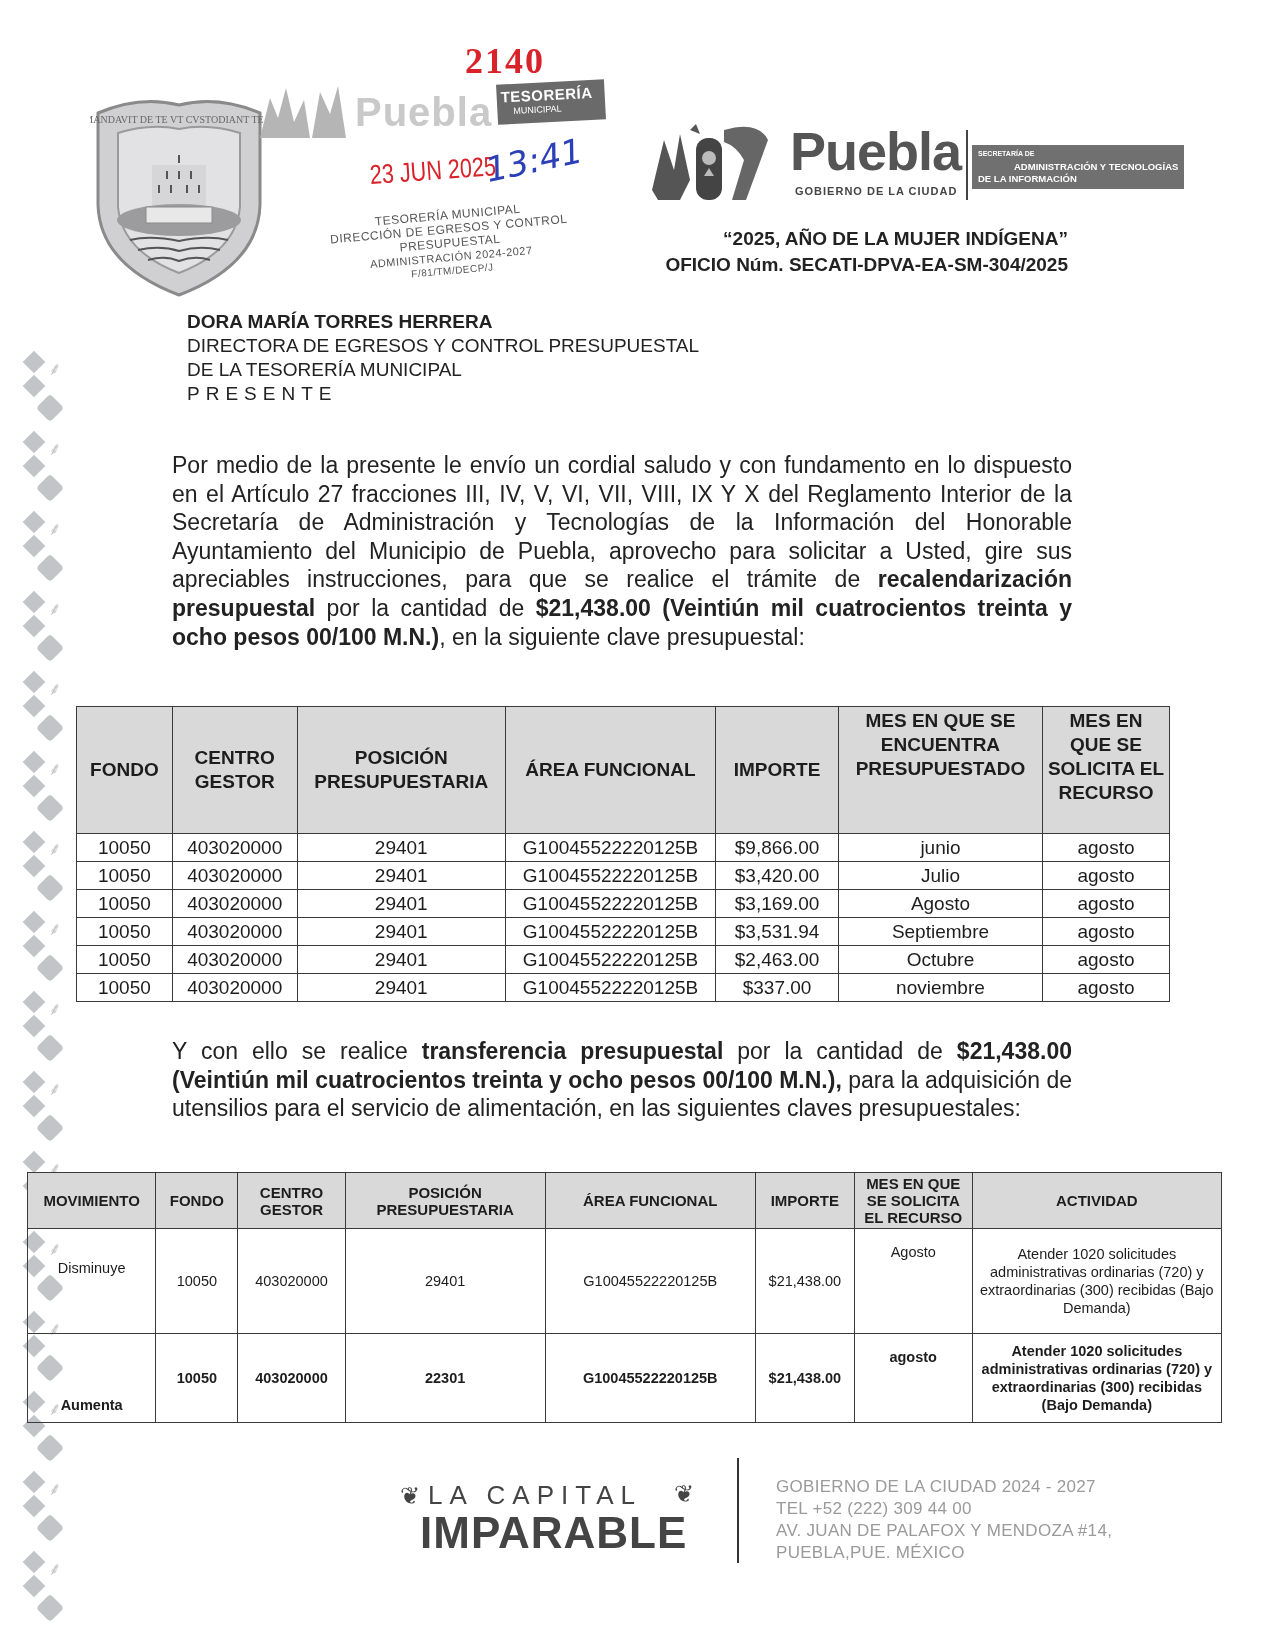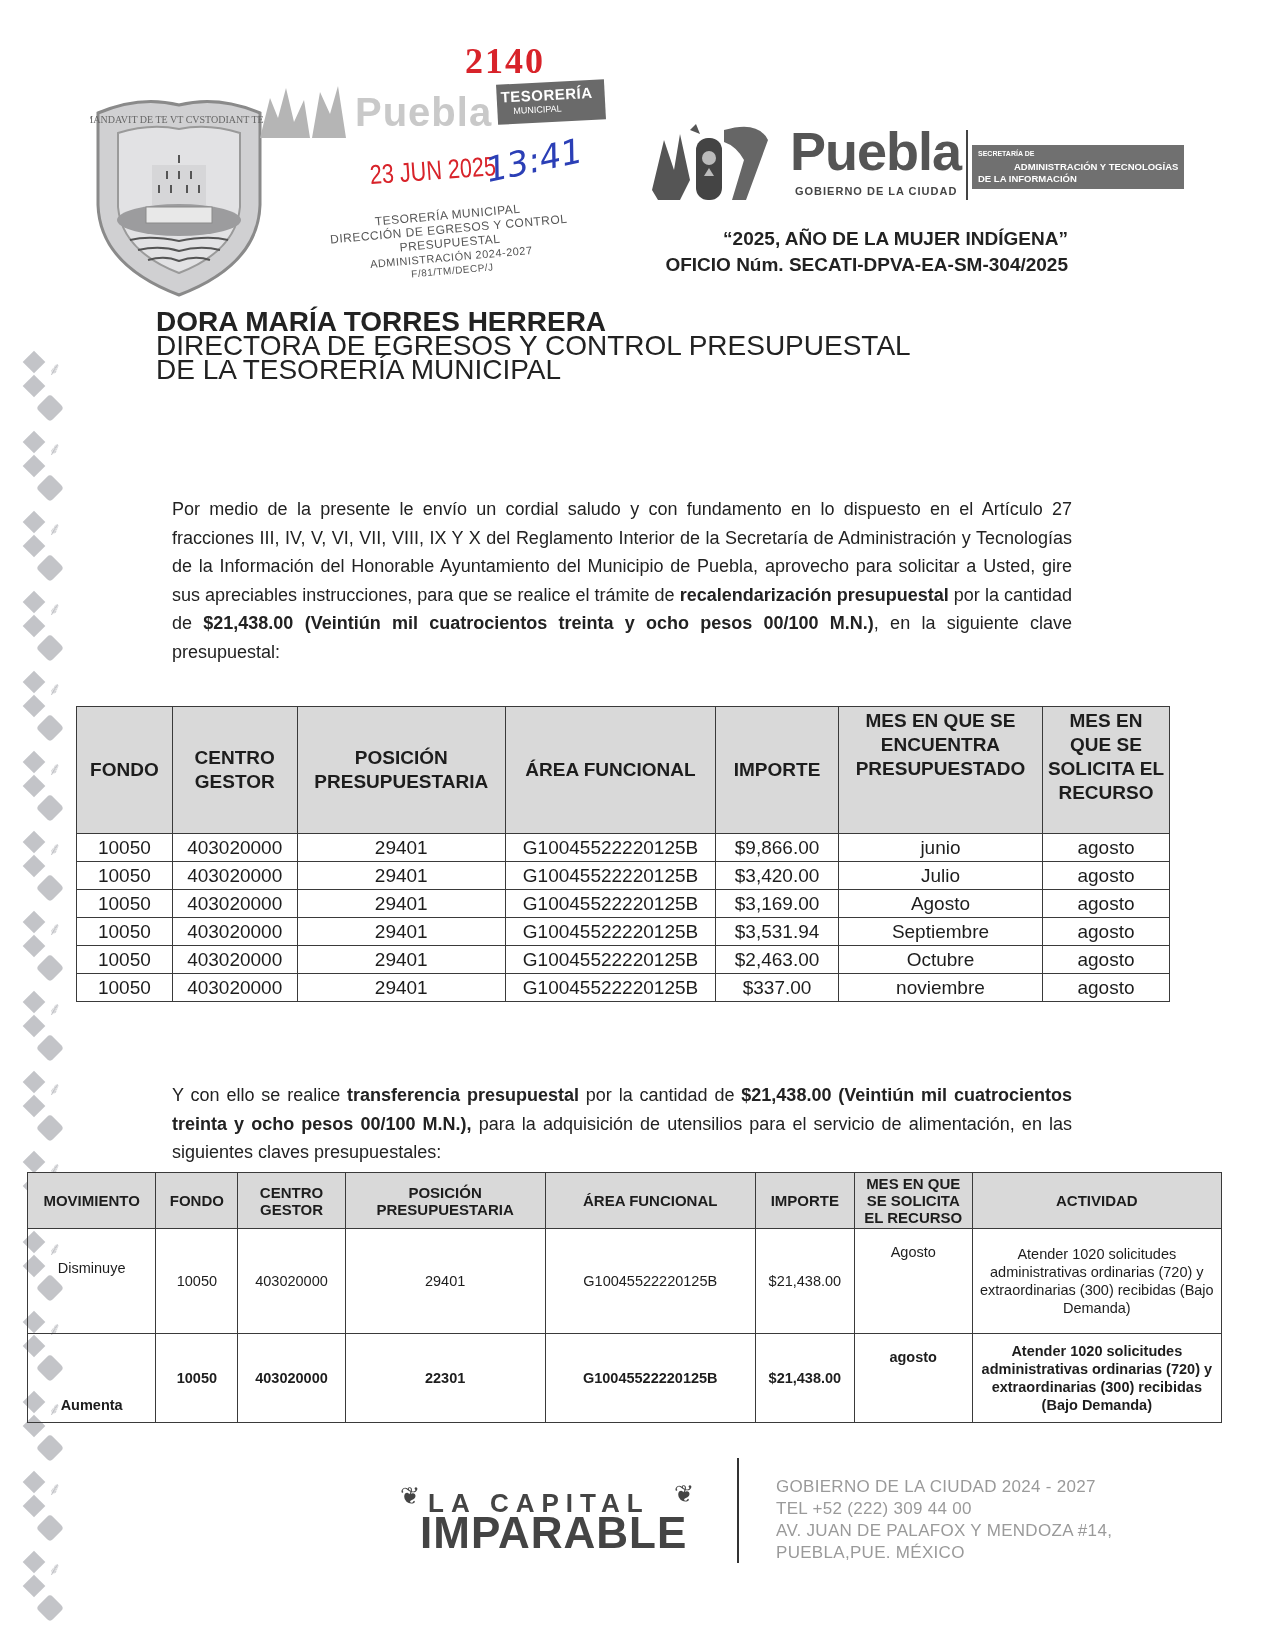--- a/index.html
+++ b/index.html
@@ -30,46 +30,46 @@
     .brand .word { position: absolute; left: 140px; top: 0; font-size: 54px; font-weight: bold; color: #555; letter-spacing: -1px; }
     .brand .sub { position: absolute; left: 145px; top: 65px; font-size: 11px; font-weight: bold; color: #444; letter-spacing: 1px; }
     .brand .vline { position: absolute; left: 316px; top: 10px; width: 2px; height: 70px; background: #444; }
     .brand .box { position: absolute; left: 322px; top: 25px; width: 212px; height: 44px; background: #707070; color: #fff; }
     .brand .box .l1 { position: absolute; left: 6px; top: 5px; font-size: 7px; font-weight: bold; }
     .brand .box .l2 { position: absolute; left: 6px; top: 16px; font-size: 9.5px; font-weight: bold; margin-left: 36px; }
     .brand .box .l3 { position: absolute; left: 6px; top: 28px; font-size: 9.5px; font-weight: bold; }
 
     .motto { position: absolute; left: 560px; top: 226px; width: 508px; text-align: right; font-size: 19px; font-weight: bold; line-height: 26px; color: #222; }
 
-    .recipient { position: absolute; left: 156px; top: 310px; font-size: 28px; line-height: 24px; color: #222; }
+    .recipient { position: absolute; left: 187px; top: 310px; font-size: 19px; line-height: 24px; color: #222; }
     .recipient .name { font-weight: bold; }
     .recipient .presente { letter-spacing: 6px; }
 
-    .para { position: absolute; left: 172px; width: 900px; font-size: 18px; line-height: 28.6px; text-align: justify; color: #222; margin-top: 44px; }
+    .para { position: absolute; left: 172px; width: 900px; font-size: 23px; line-height: 28.6px; text-align: justify; color: #222; }
     .para b { font-weight: bold; }
     .p1 { top: 451px; }
     .p2 { top: 1037px; }
 
     table { border-collapse: collapse; position: absolute; color: #1d1d1d; }
     td, th { border: 1.5px solid #3a3a3a; text-align: center; }
     .t1 { left: 76px; top: 706px; width: 1094px; font-size: 19px; }
     .t1 th { background: #d9d9d9; font-weight: bold; font-size: 19px; line-height: 24px; padding: 0 4px; height: 124px; }
     .t1 td { height: 27px; padding: 0 4px; line-height: 26px; }
 
     .t2 { left: 27px; top: 1172px; width: 1195px; font-size: 14.5px; }
     .t2 th { background: #d9d9d9; font-weight: bold; font-size: 15px; line-height: 17px; height: 55px; padding: 0 4px; }
     .t2 td { height: 74px; padding: 0 4px; line-height: 18px; }
     .t2 td.mov-top { vertical-align: top; padding-top: 30px; }
     .t2 td.mov-bot { vertical-align: bottom; padding-bottom: 8px; }
     .t2 td.mes-top { vertical-align: top; padding-top: 14px; }
     .t2 td.bold { font-weight: bold; }
 
     
     .footer-logo { position: absolute; left: 400px; top: 1480px; width: 310px; height: 90px; color: #444; }
-    .footer-logo .la { position: absolute; left: 28px; top: 8px; font-size: 26px; font-weight: bold; letter-spacing: 7px; }
+    .footer-logo .la { position: absolute; left: 28px; top: 0; font-size: 26px; font-weight: normal; letter-spacing: 7px; }
     .footer-logo .imp { position: absolute; left: 20px; top: 28px; font-size: 44px; font-weight: bold; letter-spacing: 1px; }
     .footer-logo .wing-l { position: absolute; left: 0; top: 2px; font-size: 24px; }
     .footer-logo .wing-r { position: absolute; left: 274px; top: 0; font-size: 24px; }
     .footer-vline { position: absolute; left: 737px; top: 1458px; width: 2px; height: 105px; background: #333; }
     .footer-info { position: absolute; left: 776px; top: 1476px; font-size: 17px; line-height: 22px; color: #9a9a9a; letter-spacing: .3px; }
   </style>
 </head>
 <body>
 
 <div class="side-border" id="sideBorder">
@@ -238,20 +238,21 @@
 
 <div class="motto">
   <div>“2025, AÑO DE LA MUJER INDÍGENA”</div>
   <div>OFICIO Núm. SECATI-DPVA-EA-SM-304/2025</div>
 </div>
 
 <div class="recipient">
   <div class="name">DORA MARÍA TORRES HERRERA</div>
   <div>DIRECTORA DE EGRESOS Y CONTROL PRESUPUESTAL</div>
   <div>DE LA TESORERÍA MUNICIPAL</div>
+  <div class="presente">PRESENTE</div>
 </div>
 
 <div class="para p1"><span>Por medio de la presente le envío un cordial saludo y con fundamento en lo dispuesto en el Artículo 27 fracciones III, IV, V, VI, VII, VIII, IX Y X  del Reglamento Interior de la Secretaría de Administración y Tecnologías de la Información del Honorable Ayuntamiento del Municipio de Puebla, aprovecho para solicitar a Usted, gire sus apreciables instrucciones, para que se realice el trámite de </span><b>recalendarización presupuestal</b><span> por la cantidad de </span><b>$21,438.00 (Veintiún mil cuatrocientos treinta y ocho pesos 00/100 M.N.)</b><span>, en la siguiente clave presupuestal:</span></div>
 
 <table class="t1">
   <colgroup>
     <col style="width:92px">
       <col style="width:120px">
       <col style="width:200px">
       <col style="width:202px">

